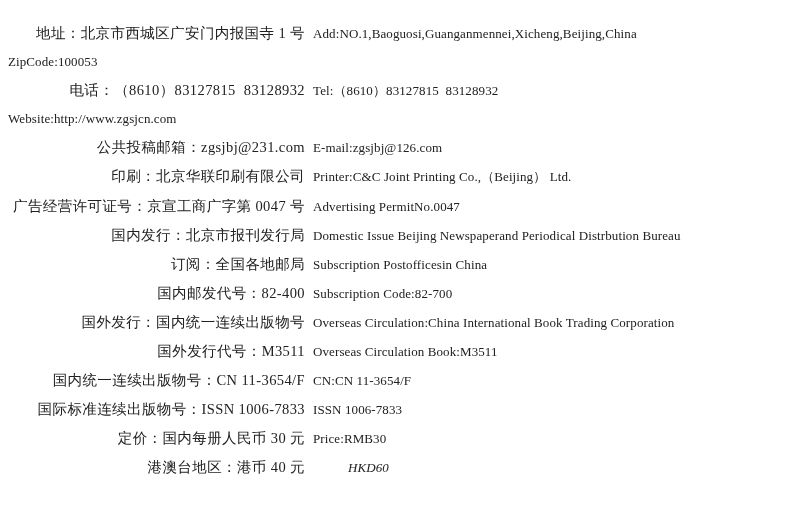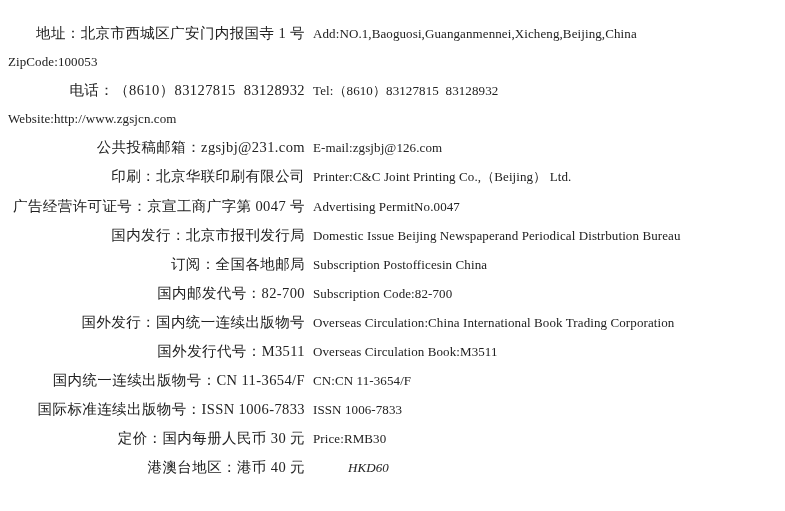--- a/index.html
+++ b/index.html
@@ -88,21 +88,21 @@
     <span class="zh">国内发行：北京市报刊发行局</span>
     <span class="en">Domestic Issue Beijing Newspaperand Periodical Distrbution Bureau</span>
   </div>
 
   <div class="row">
     <span class="zh">订阅：全国各地邮局</span>
     <span class="en">Subscription Postofficesin China</span>
   </div>
 
   <div class="row">
-    <span class="zh">国内邮发代号：82-700</span>
+    <span class="zh">国内邮发代号：82-400</span>
     <span class="en">Subscription Code:82-700</span>
   </div>
 
   <div class="row">
     <span class="zh">国外发行：国内统一连续出版物号</span>
     <span class="en">Overseas Circulation:China International Book Trading Corporation</span>
   </div>
 
   <div class="row">
     <span class="zh">国外发行代号：M3511</span>

